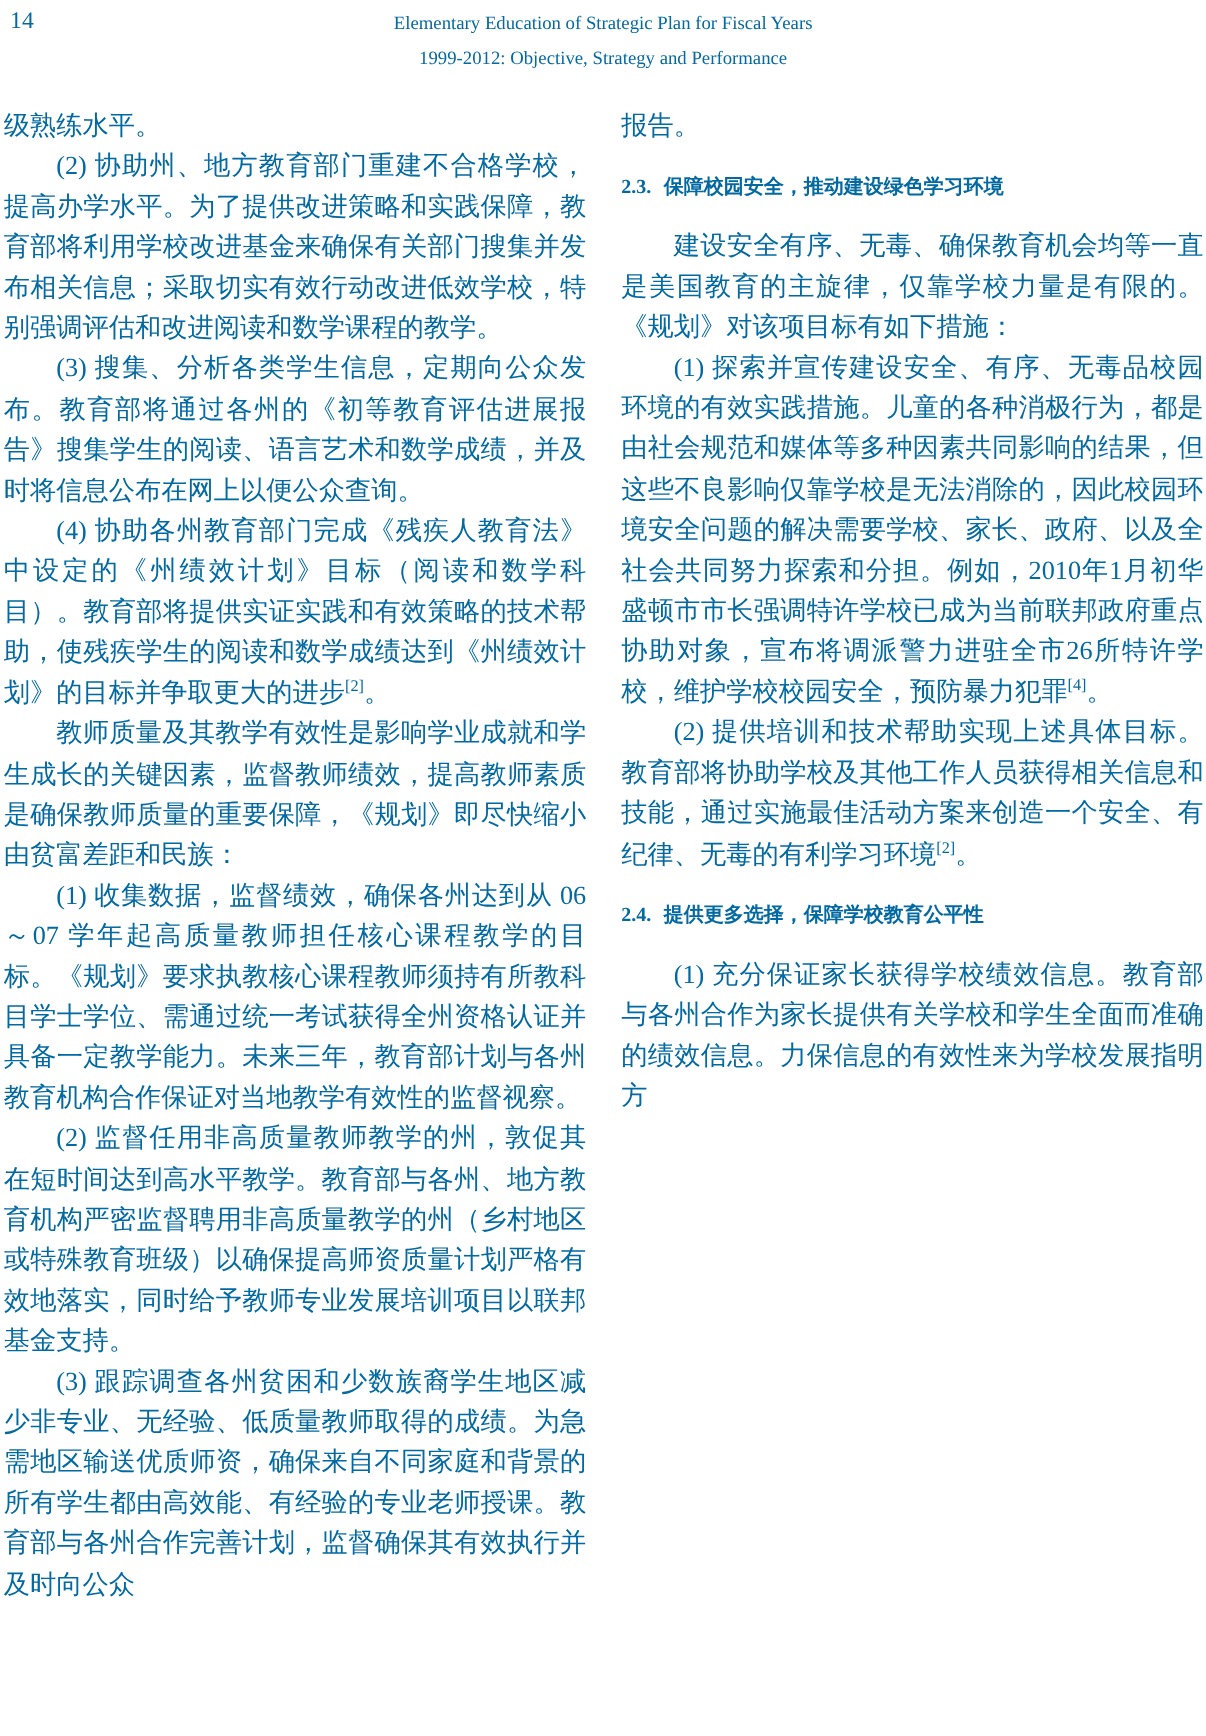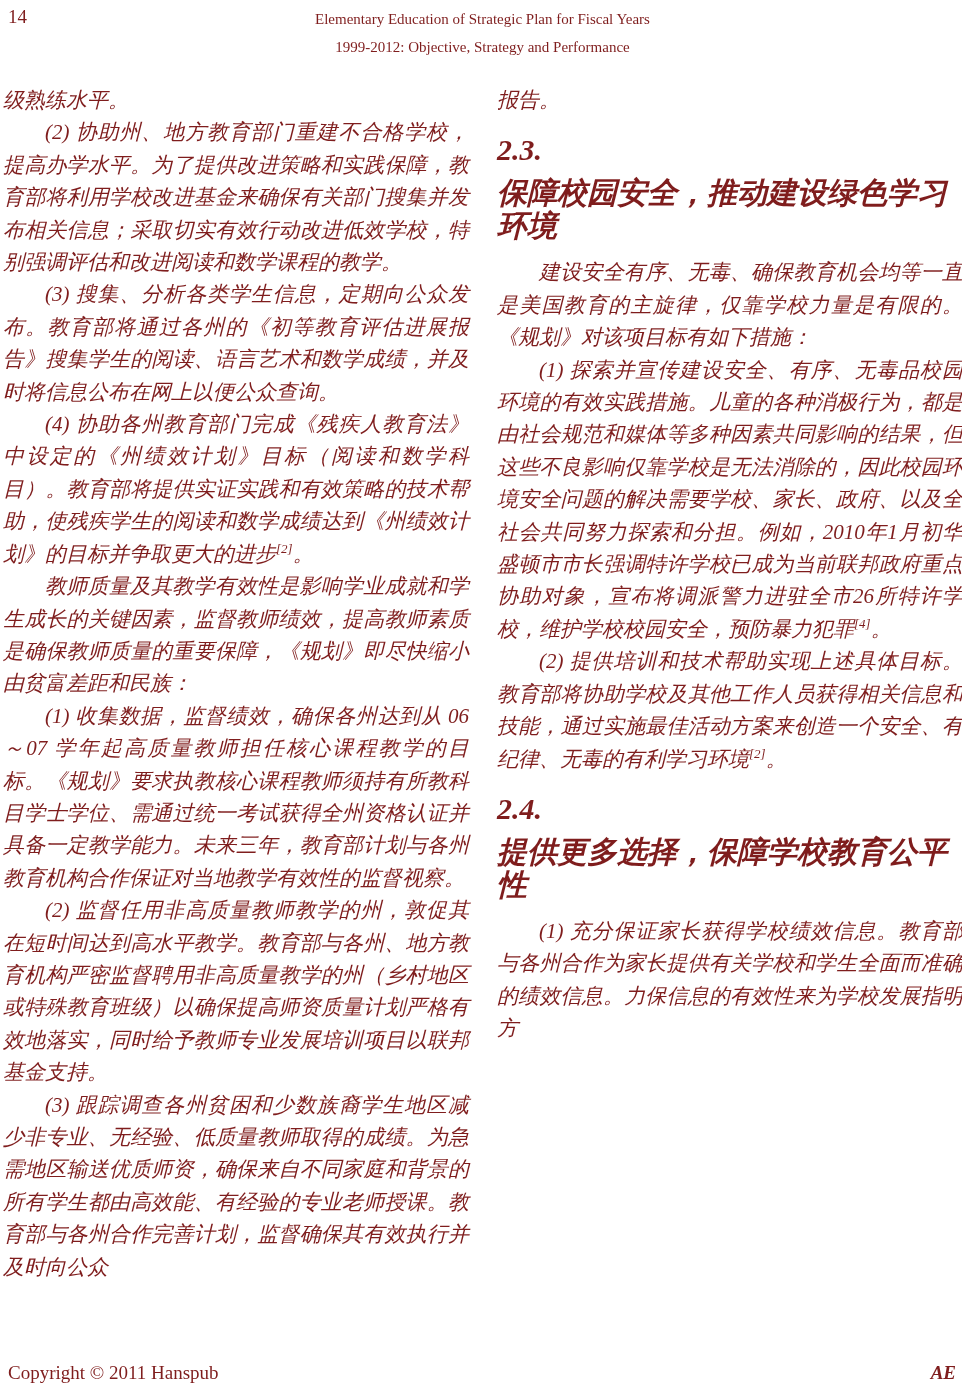--- a/index.html
+++ b/index.html
@@ -1,53 +1,52 @@
 <!DOCTYPE html>
 <html lang="zh"><head>
 <meta charset="utf-8">
 <style>
   html, body { margin: 0; padding: 0; background: #ffffff; }
   .page {
     width: 965px; height: 1389px;
-    background: #ffffff; color: #7f1d1d;
+    background: #ffffff; color: #0369a1;
     font-family: "Liberation Serif", "DejaVu Serif", serif;
     box-sizing: border-box;
     padding: 5px 3px 4px 3px;
     display: flex; flex-direction: column;
     overflow: hidden;
     position: relative;
   }
   .header { position: relative; flex: none; }
   .page-number {
     position: absolute; left: 5px; top: 1px;
     font-size: 19px;
   }
   .header-title { text-align: center; font-size: 15px; line-height: 28px; }
   .columns {
     display: flex; gap: 28px;
     margin-top: 23px;
     flex: 1 1 auto;
     overflow: hidden;
   }
-  .column { width: 466px; flex: none; font-style: italic; }
+  .column { width: 466px; flex: none; }
   .para {
     margin: 0;
     font-size: 21px;
     line-height: 32.4px;
     text-align: justify;
     text-justify: inter-character;
   }
   .para.indent { text-indent: 2em; }
   sup.ref { font-size: 13px; line-height: 0; vertical-align: super; }
   .heading {
     display: flex; gap: 10px;
     font-weight: bold;
-    font-size: 30px; line-height: 33px;
+    font-size: 16px; line-height: 33px;
     margin: 17px 0 14px 0;
-    flex-direction: column;
   }
   .h-num { flex: none; font-family: "Liberation Serif", "DejaVu Serif", serif; }
   .h-text { font-family: "Liberation Sans", "DejaVu Sans", sans-serif; }
   .footer {
     flex: none;
     display: flex; justify-content: space-between; align-items: flex-end;
     font-size: 19px; line-height: 24px;
     padding: 0 6px 0 5px;
   }
   .footer-right { font-weight: bold; font-style: italic; }
@@ -85,17 +84,13 @@
         <p class="para indent">(1) 探索并宣传建设安全、有序、无毒品校园环境的有效实践措施。儿童的各种消极行为，都是由社会规范和媒体等多种因素共同影响的结果，但这些不良影响仅靠学校是无法消除的，因此校园环境安全问题的解决需要学校、家长、政府、以及全社会共同努力探索和分担。例如，2010年1月初华盛顿市市长强调特许学校已成为当前联邦政府重点协助对象，宣布将调派警力进驻全市26所特许学校，维护学校校园安全，预防暴力犯罪<sup class="ref">[4]</sup>。</p>
         <p class="para indent">(2) 提供培训和技术帮助实现上述具体目标。教育部将协助学校及其他工作人员获得相关信息和技能，通过实施最佳活动方案来创造一个安全、有纪律、无毒的有利学习环境<sup class="ref">[2]</sup>。</p>
         <div class="heading">
           <span class="h-num">2.4.</span>
           <span class="h-text">提供更多选择，保障学校教育公平性</span>
         </div>
         <p class="para indent">(1) 充分保证家长获得学校绩效信息。教育部与各州合作为家长提供有关学校和学生全面而准确的绩效信息。力保信息的有效性来为学校发展指明方</p>
       </div>
   </div>
 
-  <div class="footer">
-    <span class="footer-left">Copyright © 2011 Hanspub</span>
-    <span class="footer-right">AE</span>
-  </div>
 </div>
 
 </body></html>

